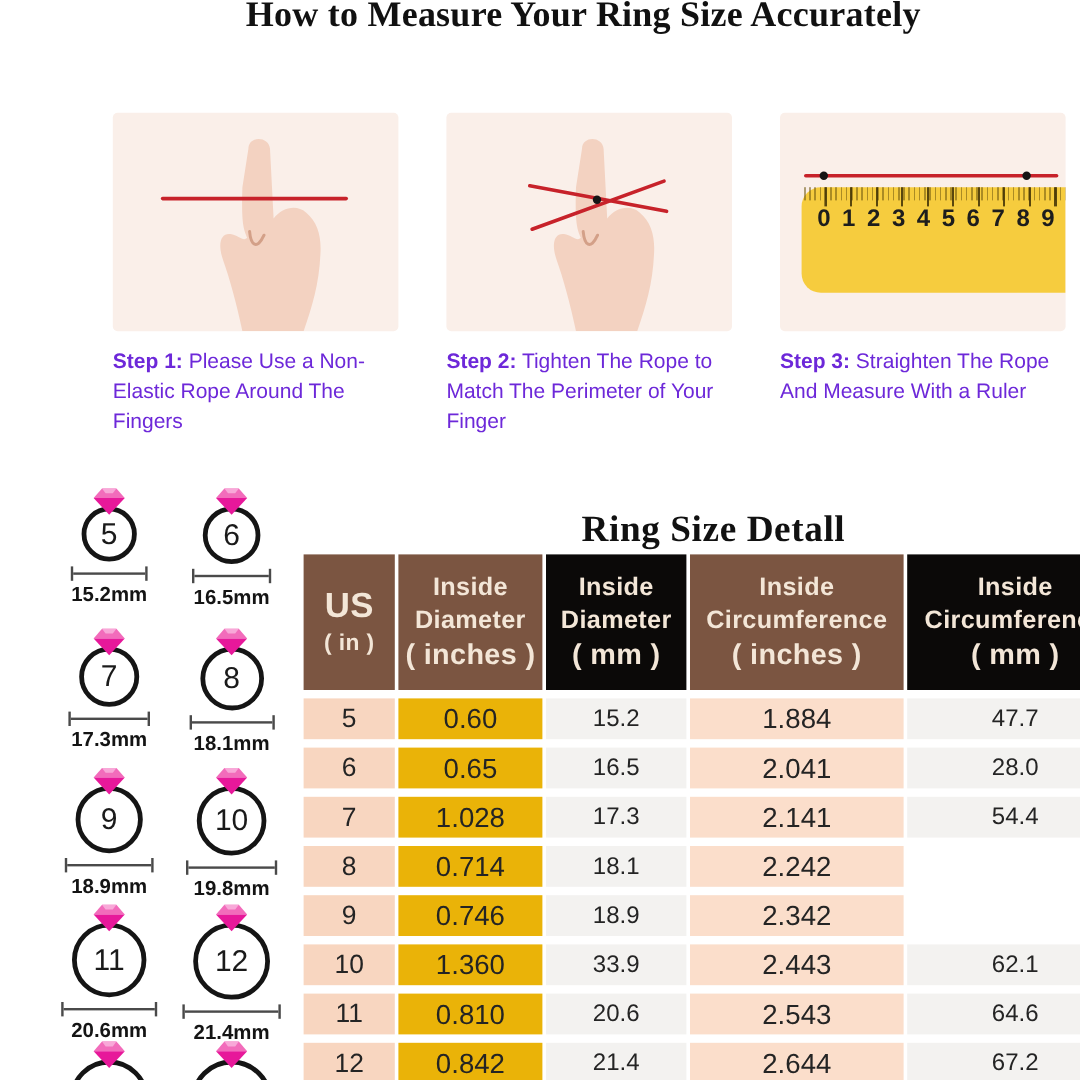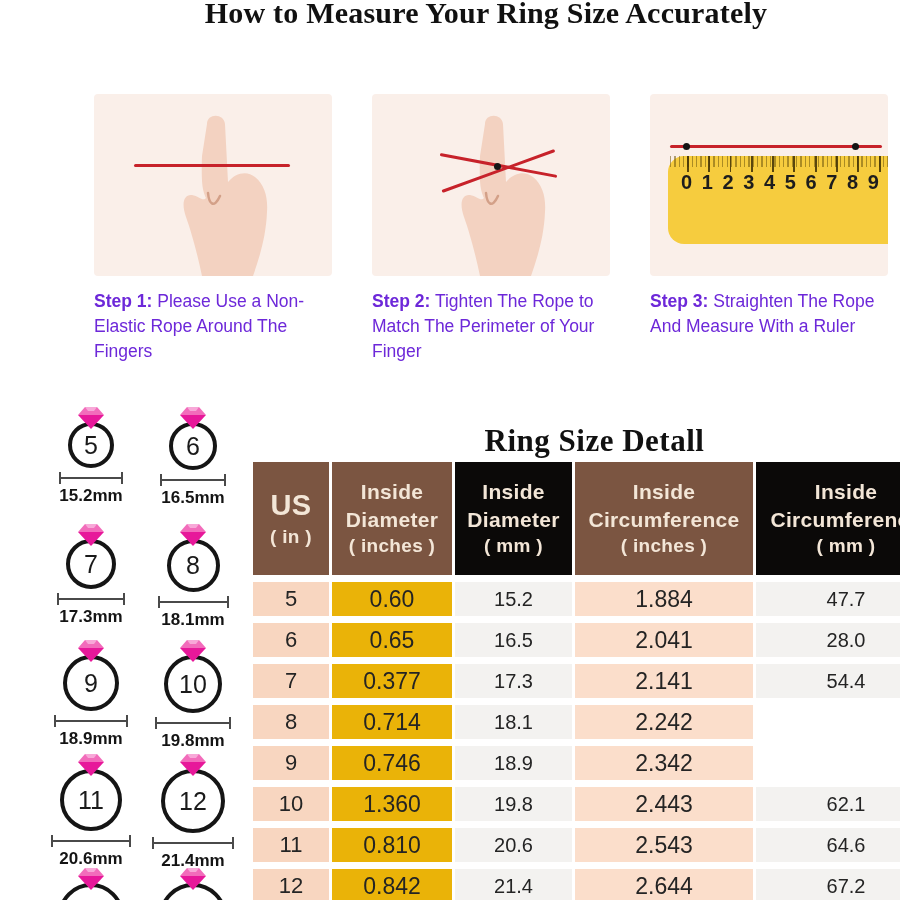--- a/index.html
+++ b/index.html
@@ -54,21 +54,21 @@
     font-size:31px;line-height:34px;letter-spacing:.5px;color:#111;}
   .thead{margin-top:4px;display:flex;height:113px;}
   .hcell{display:flex;flex-direction:column;align-items:center;justify-content:center;gap:3px;
     font-family:Liberation Sans, sans-serif;font-weight:700;color:#f3e6d7;text-align:center;
     letter-spacing:.3px;}
   .hcell.brown{background:#7b5541;} .hcell.black{background:#0b0908;}
   .hline{line-height:1.15;}
   .c0{width:76px;margin-right:3px;} .c1{width:120px;margin-right:3px;}
   .c2{width:117px;margin-right:3px;} .c3{width:178px;margin-right:3px;} .c4{width:180px;}
   .hcell.c0 .l0{font-size:29px;} .hcell.c0 .l1{font-size:19px;}
-  .hcell .l0,.hcell .l1{font-size:21px;} .hcell .l2{font-size:19px;}
+  .hcell .l0,.hcell .l1{font-size:21px;} .hcell .l2{font-size:24px;}
   .tbody{margin-top:7px;}
   .trow{display:flex;height:34px;margin-bottom:7px;}
   .tcell{display:flex;align-items:center;justify-content:center;color:#242424;}
   .tcell.c0{background:#f8d6c0;font-size:22px;}
   .tcell.c1{background:#eab308;font-size:23px;}
   .tcell.c2{background:#f3f2f0;font-size:20px;}
   .tcell.c3{background:#fbdecb;font-size:23px;}
   .tcell.c4{background:#f3f2f0;font-size:20px;}
 </style>
 </head>
@@ -307,41 +307,41 @@
         </div>
         <div class="trow">
           <div class="tcell c0">6</div>
           <div class="tcell c1">0.65</div>
           <div class="tcell c2">16.5</div>
           <div class="tcell c3">2.041</div>
           <div class="tcell c4">28.0</div>
         </div>
         <div class="trow">
           <div class="tcell c0">7</div>
-          <div class="tcell c1">0.377</div>
+          <div class="tcell c1">1.028</div>
           <div class="tcell c2">17.3</div>
           <div class="tcell c3">2.141</div>
           <div class="tcell c4">54.4</div>
         </div>
         <div class="trow">
           <div class="tcell c0">8</div>
           <div class="tcell c1">0.714</div>
           <div class="tcell c2">18.1</div>
           <div class="tcell c3">2.242</div>
         </div>
         <div class="trow">
           <div class="tcell c0">9</div>
           <div class="tcell c1">0.746</div>
           <div class="tcell c2">18.9</div>
           <div class="tcell c3">2.342</div>
         </div>
         <div class="trow">
           <div class="tcell c0">10</div>
           <div class="tcell c1">1.360</div>
-          <div class="tcell c2">19.8</div>
+          <div class="tcell c2">33.9</div>
           <div class="tcell c3">2.443</div>
           <div class="tcell c4">62.1</div>
         </div>
         <div class="trow">
           <div class="tcell c0">11</div>
           <div class="tcell c1">0.810</div>
           <div class="tcell c2">20.6</div>
           <div class="tcell c3">2.543</div>
           <div class="tcell c4">64.6</div>
         </div>

